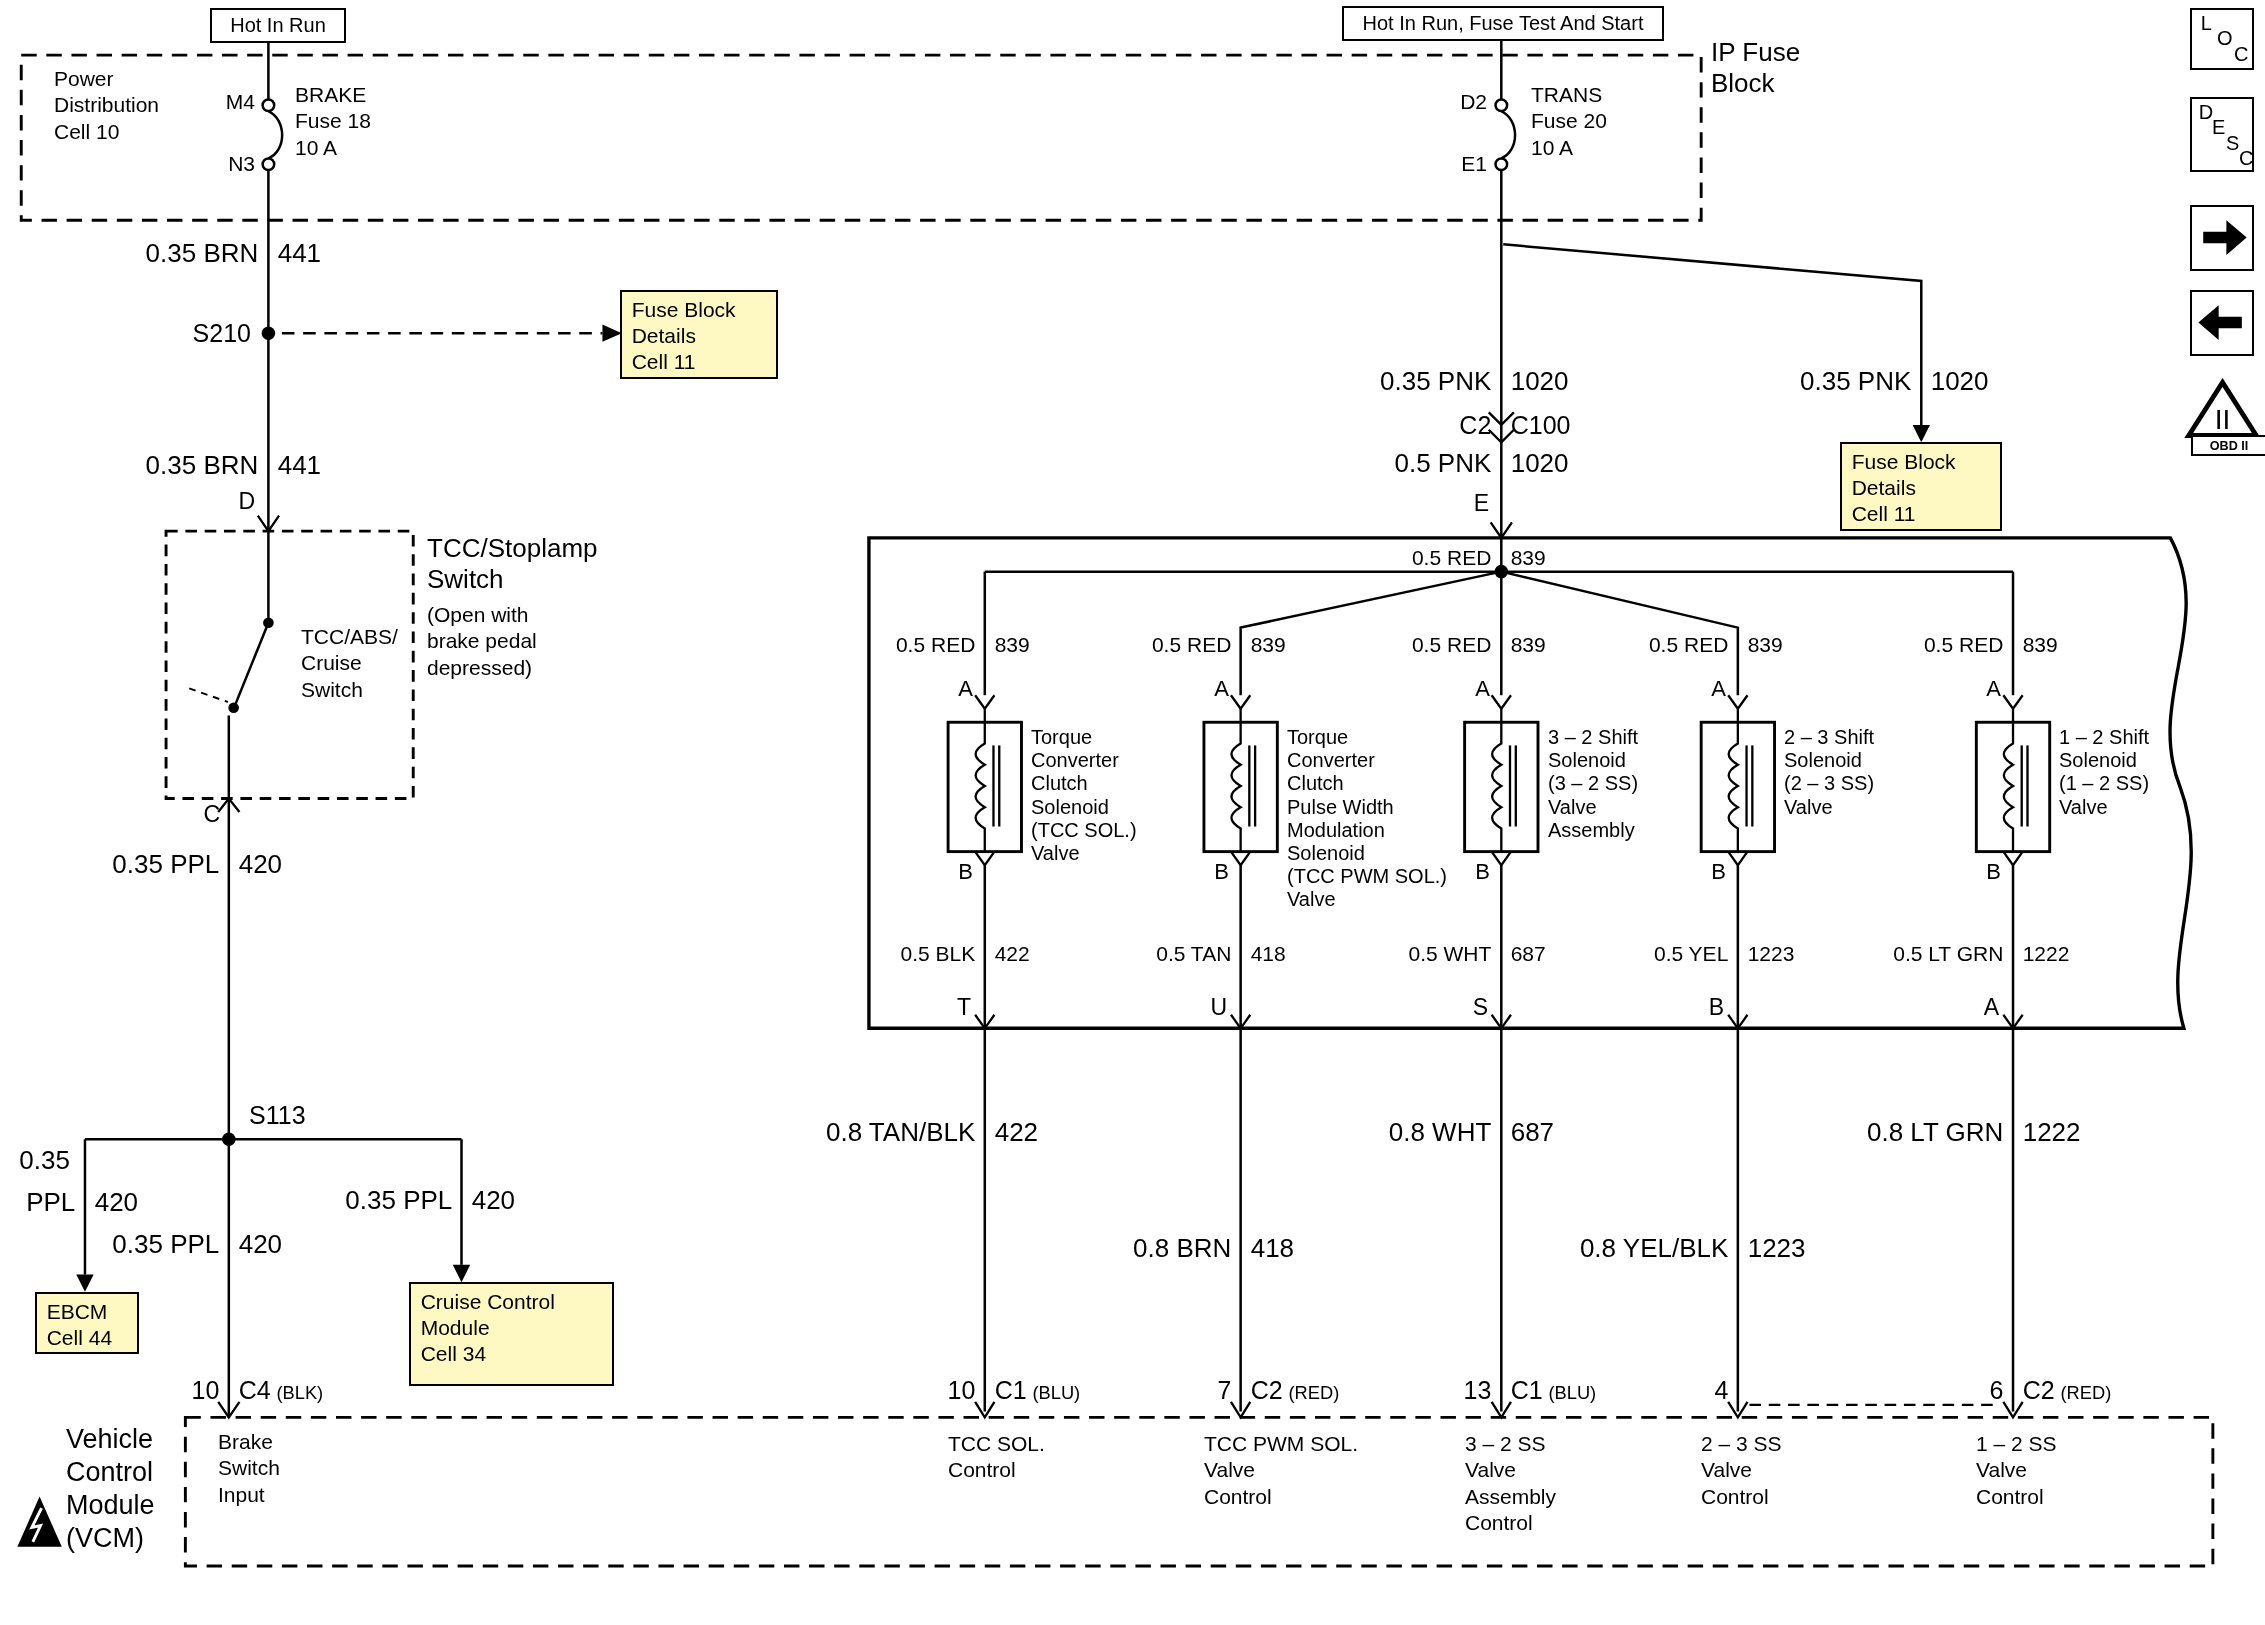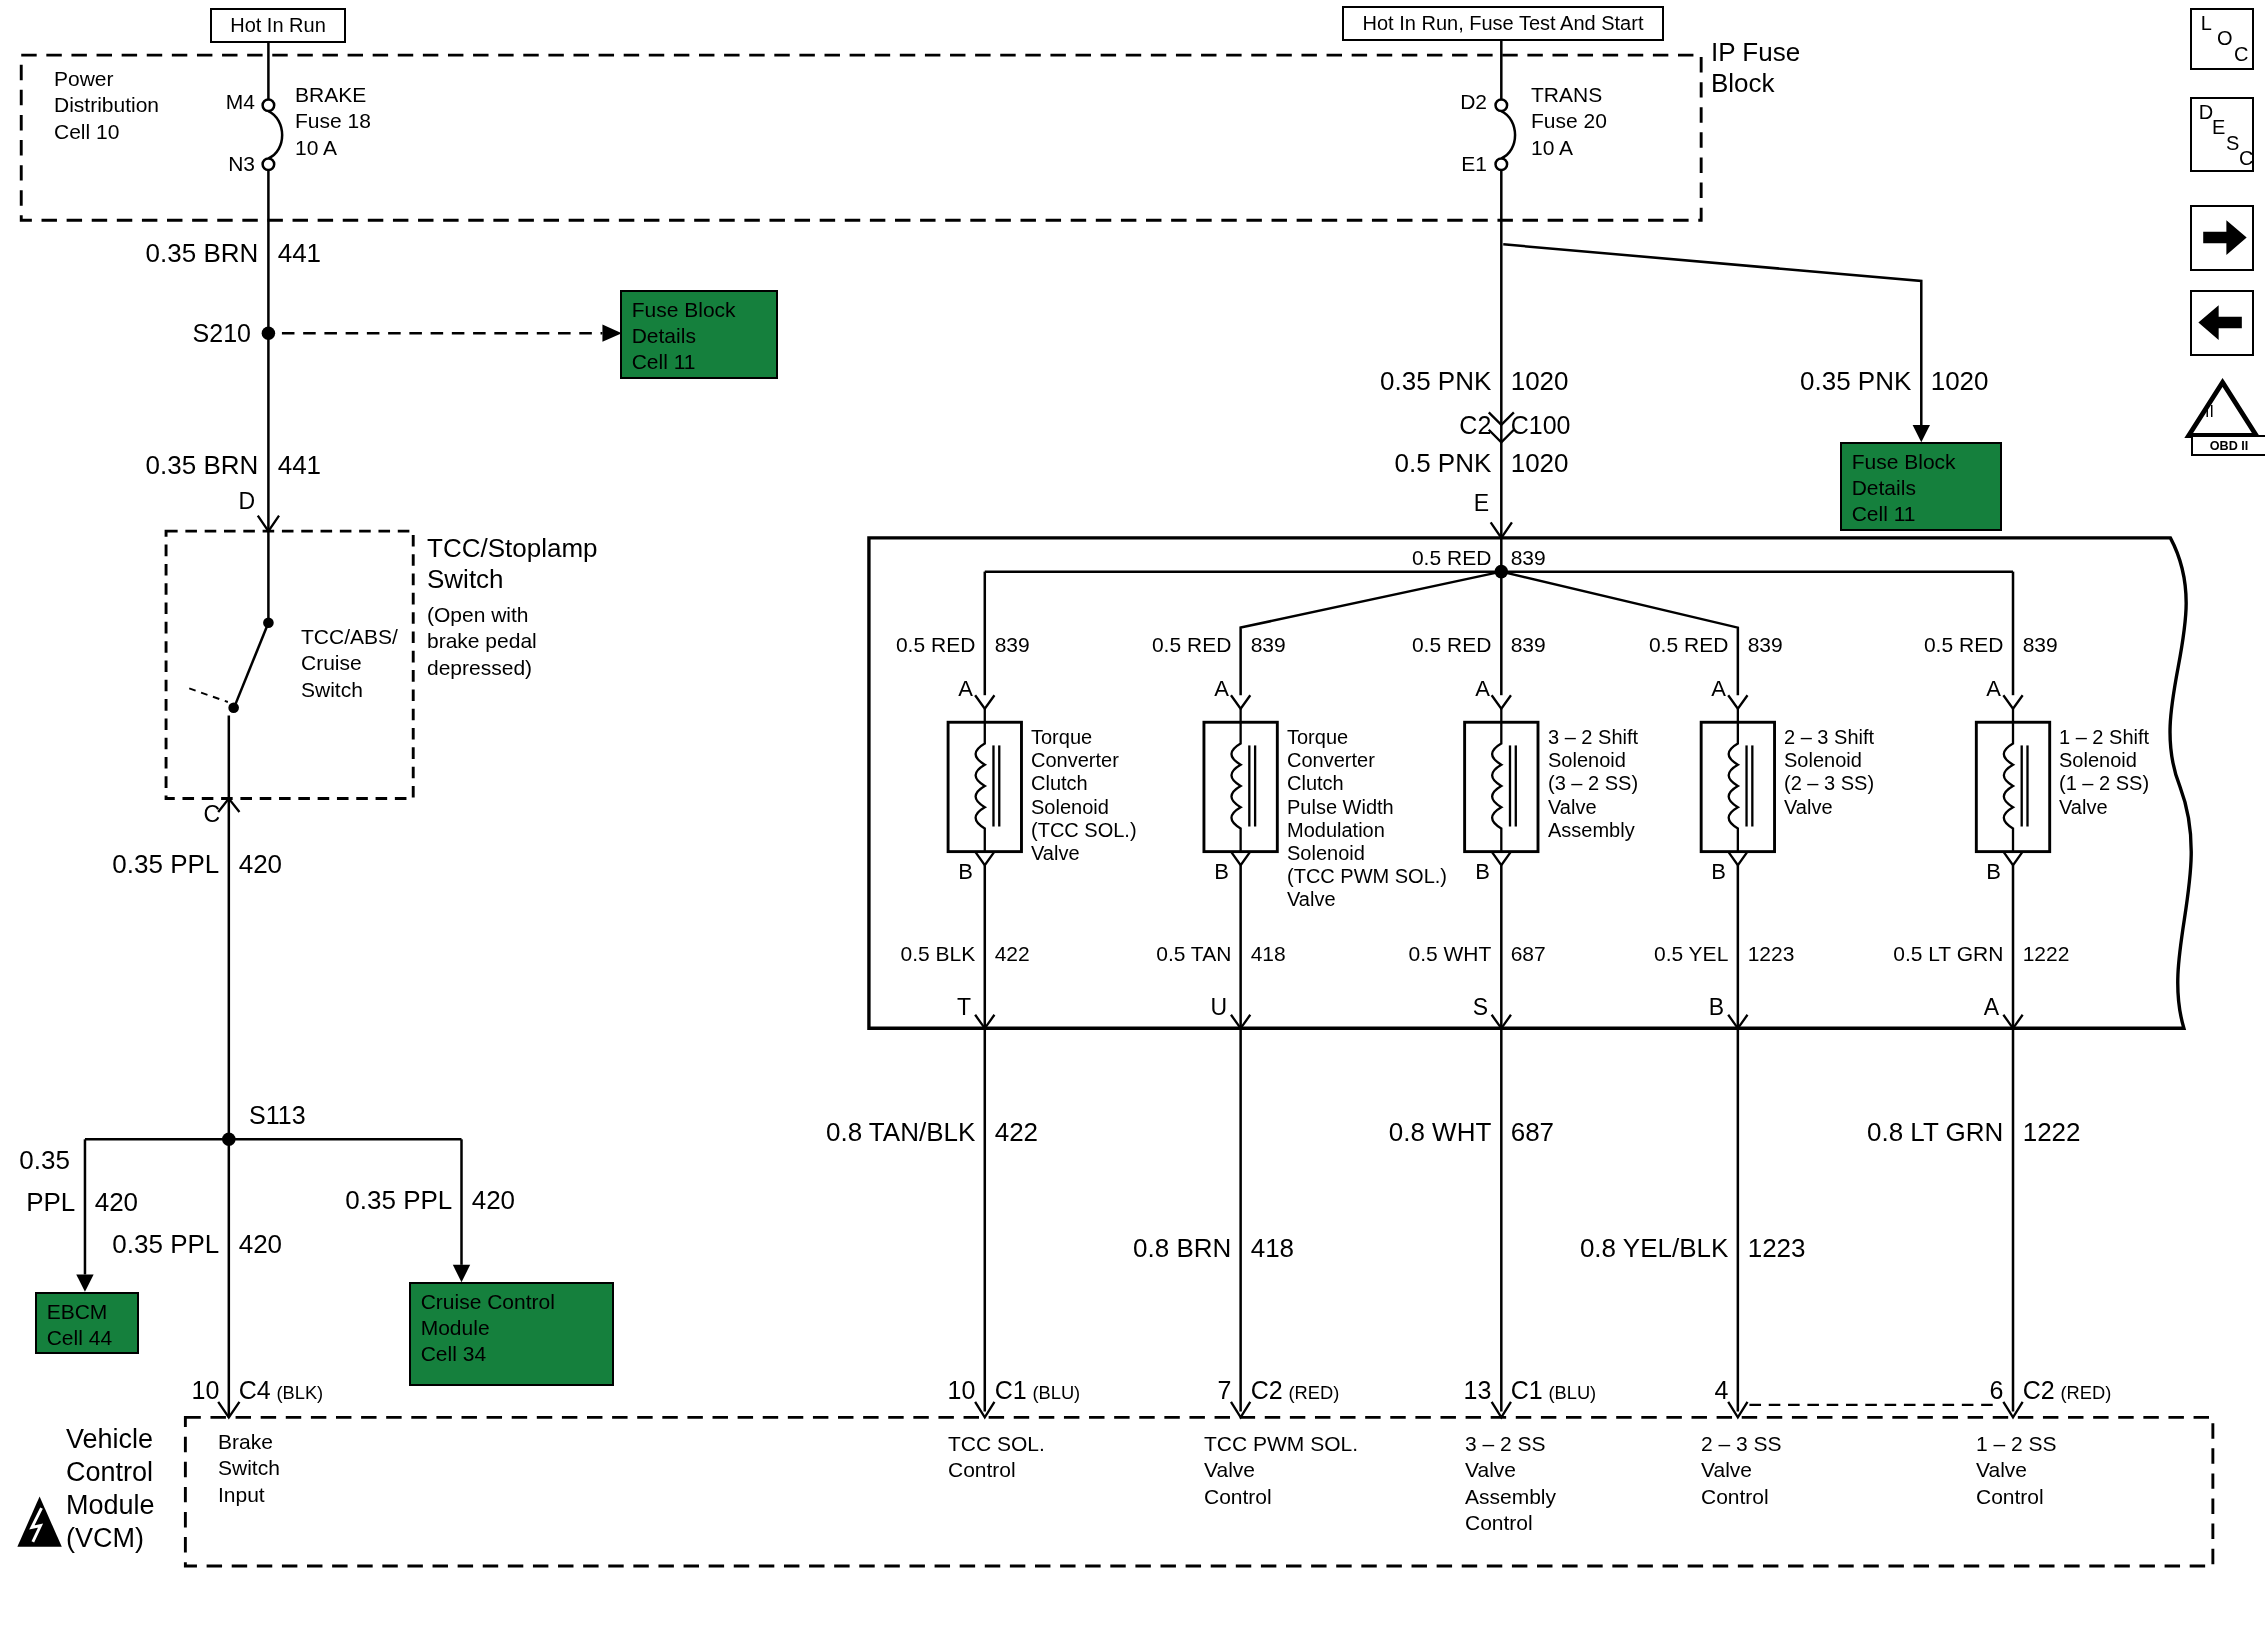--- a/index.html
+++ b/index.html
@@ -18,21 +18,21 @@
   .spl { font-size:25px; line-height:1; }
   .w27 { font-size:26px; line-height:1; }
   .sol { font-size:20px; line-height:1.16; }
   .wpair { position:absolute; width:0; height:0; font-size:26px; }
   .wpair.sm { font-size:21px; }
   .wpair.cn { font-size:25px; }
   .wpair.pinp { font-size:25px; }
   .wpair .wl { position:absolute; right:9.7px; top:0; transform:translateY(-50%); white-space:nowrap; }
   .wpair .wr { position:absolute; left:9.7px;  top:0; transform:translateY(-50%); white-space:nowrap; }
   .pk { font-size:18.3px; margin-left:5.8px; }
-  .box { position:absolute; border:2.9px solid #000; padding:4.8px 9.7px; font-size:21px; line-height:1.24; white-space:pre-line; background:#15803d; }
+  .box { position:absolute; border:2.9px solid #000; padding:4.8px 9.7px; font-size:21px; line-height:1.24; white-space:pre-line; background:#fef9c3; }
   .bann{ position:absolute; border:2.4px solid #000; display:flex; align-items:center; justify-content:center; font-size:20px; white-space:nowrap; background:#fff; }
   .sidebox { position:absolute; border:2.9px solid #000; background:transparent; }
   .sb  { position:absolute; font-size:20px; line-height:1; }
   .obdlab { position:absolute; border:2.4px solid #000; font-size:12.6px; font-weight:bold; text-align:center; line-height:18.3px; background:#fff; }
 </style>
 </head>
 <body>
 
 <div id="stage">
 
@@ -383,17 +383,17 @@
     <span class="sb" style="left:42px;top:34px">C</span>
   </div>
   <div class="sidebox" style="left:2190px;top:97px;width:64px;height:75px">
     <span class="sb" style="left:6.8px;top:2.9px">D</span>
     <span class="sb" style="left:20px;top:18.3px">E</span>
     <span class="sb" style="left:34px;top:34px">S</span>
     <span class="sb" style="left:47px;top:49px">C</span>
   </div>
   <div class="sidebox" style="left:2190px;top:205px;width:64px;height:66px"></div>
   <div class="sidebox" style="left:2190px;top:290px;width:64px;height:66px"></div>
-  <div class="t" style="left:2205px;top:402px;width:35px;font-size:16px;font-weight:normal">II</div>
+  <div class="t" style="left:2205px;top:402px;width:35px;text-align:center;font-size:28px;font-weight:normal">II</div>
   <div class="obdlab" style="left:2191px;top:435px;width:76px;height:21px">OBD II</div>
 
 </div>
 
 
 </body></html>

